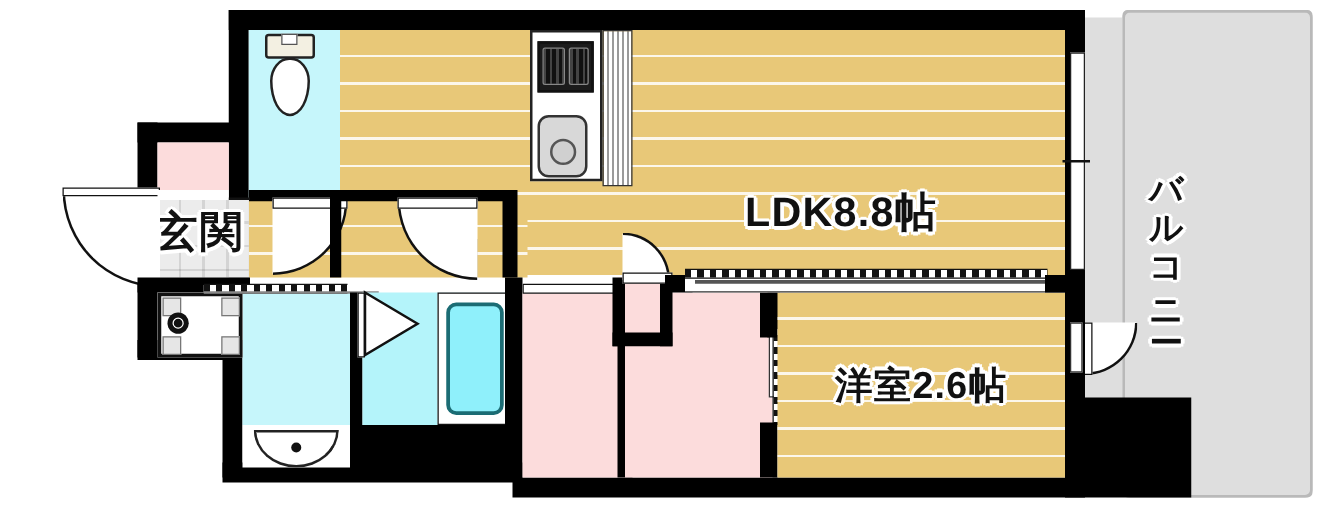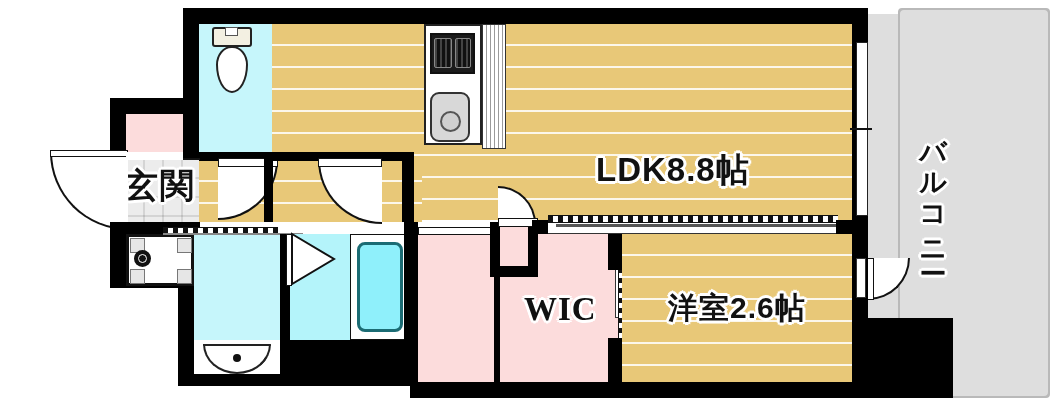--- a/index.html
+++ b/index.html
@@ -175,21 +175,20 @@
 
   <div class="abs f-pink" style="left:418px;top:234px;width:82px;height:148px;"></div>
   <div class="abs f-white" style="left:418px;top:227px;width:82px;height:8px;border:1px solid #111;"></div>
   <div class="wall abs" style="left:494px;top:234px;width:12px;height:148px;"></div>
 
   <div class="abs f-pink" style="left:500px;top:234px;width:118px;height:148px;"></div>
   <div class="abs f-pink" style="left:494px;top:222px;width:40px;height:42px;"></div>
   <div class="wall abs" style="left:490px;top:222px;width:10px;height:55px;"></div>
   <div class="wall abs" style="left:490px;top:266px;width:48px;height:11px;"></div>
   <div class="wall abs" style="left:528px;top:222px;width:10px;height:55px;"></div>
-  <div class="lbl lbl-wic" style="left:524px;top:291px;">WIC</div>
 
   <div class="arc arc-tr" style="left:498px;top:186px;width:36px;height:36px;"></div>
   <div class="doorleaf" style="left:498px;top:218px;width:38px;height:7px;"></div>
 
   <div class="wall abs" style="left:614px;top:234px;width:10px;height:36px;"></div>
   <div class="abs" style="left:615px;top:266px;width:8px;height:52px;background:#fff;border:1px solid #333;"></div>
   <div class="dash-v" style="left:618px;top:258px;height:82px;"></div>
   <div class="wall abs" style="left:608px;top:338px;width:14px;height:44px;"></div>
   <div class="wall abs" style="left:608px;top:234px;width:14px;height:36px;"></div>
 

